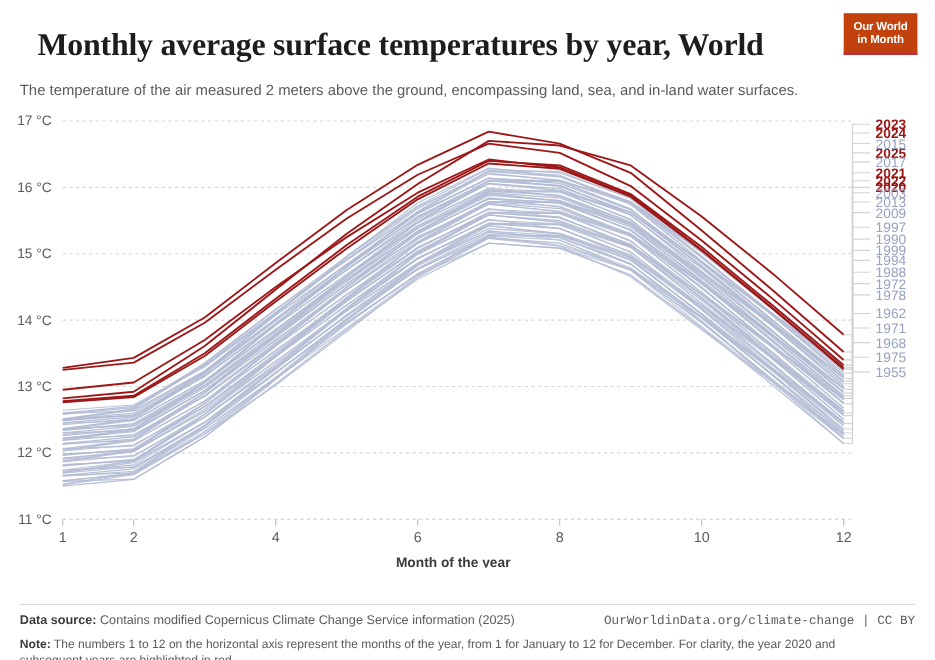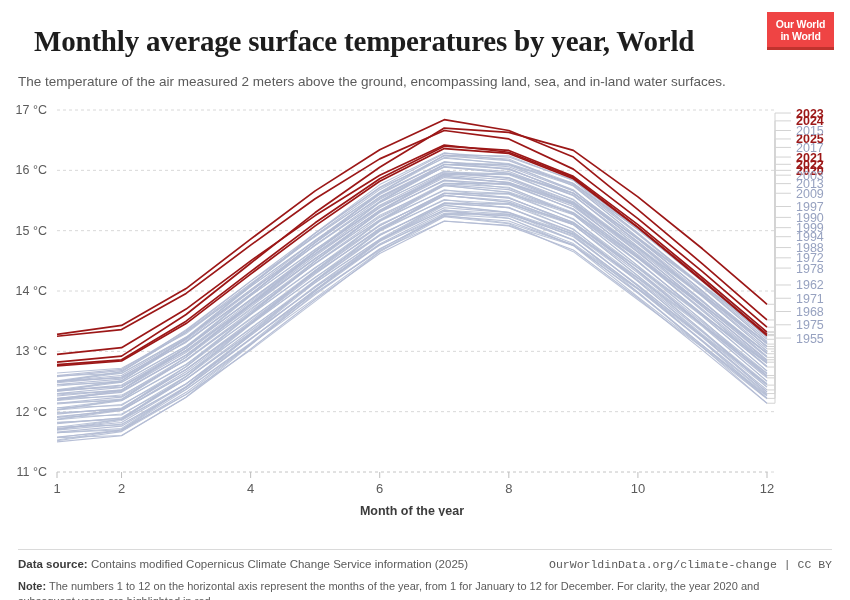--- a/index.html
+++ b/index.html
@@ -21,21 +21,21 @@
     letter-spacing:-.2px;line-height:30px;margin:16px;
     width:730px;
   }
   .subtitle{
     font-size:13.5px;color:#5b5b5b;line-height:19px;
     margin:6px 0 16px 0;width:712px;font-weight:400;
   }
   .owid-logo{
     position:absolute;right:16px;top:12px;
     width:67px;height:38px;
-    background:#ef4444;
+    background:#c2410c;
     color:#fff;
     display:flex;flex-direction:column;
     align-items:center;justify-content:center;
     border-bottom:3px solid #c0332e;
     box-sizing:border-box;
   }
   .owid-logo span{
     font-family:"Liberation Sans", sans-serif;
     font-size:10.5px;font-weight:700;line-height:12px;
     letter-spacing:-.2px;white-space:nowrap;
@@ -88,21 +88,21 @@
 
 <div class="page">
 
   <div class="header">
     <h1 class="title">Monthly average surface temperatures by year, World</h1>
     <p class="subtitle">The temperature of the air measured 2 meters above the ground, encompassing land, sea, and in-land water surfaces.</p>
   </div>
 
   <div class="owid-logo">
     <span>Our World</span>
-    <span>in World</span>
+    <span>in Month</span>
   </div>
 
   <div class="chart-wrap">
     <svg class="plot-svg" id="plot" width="850" height="420">
       <g id="gridlines">
           <line x1="57" x2="775" y1="376" y2="376" stroke="#d8d8d8" stroke-width="1" stroke-dasharray="3 3"></line>
           <line x1="57" x2="775" y1="315.6666666666667" y2="315.6666666666667" stroke="#d8d8d8" stroke-width="1" stroke-dasharray="3 3"></line>
           <line x1="57" x2="775" y1="255.33333333333331" y2="255.33333333333331" stroke="#d8d8d8" stroke-width="1" stroke-dasharray="3 3"></line>
           <line x1="57" x2="775" y1="195" y2="195" stroke="#d8d8d8" stroke-width="1" stroke-dasharray="3 3"></line>
           <line x1="57" x2="775" y1="134.66666666666666" y2="134.66666666666666" stroke="#d8d8d8" stroke-width="1" stroke-dasharray="3 3"></line>

